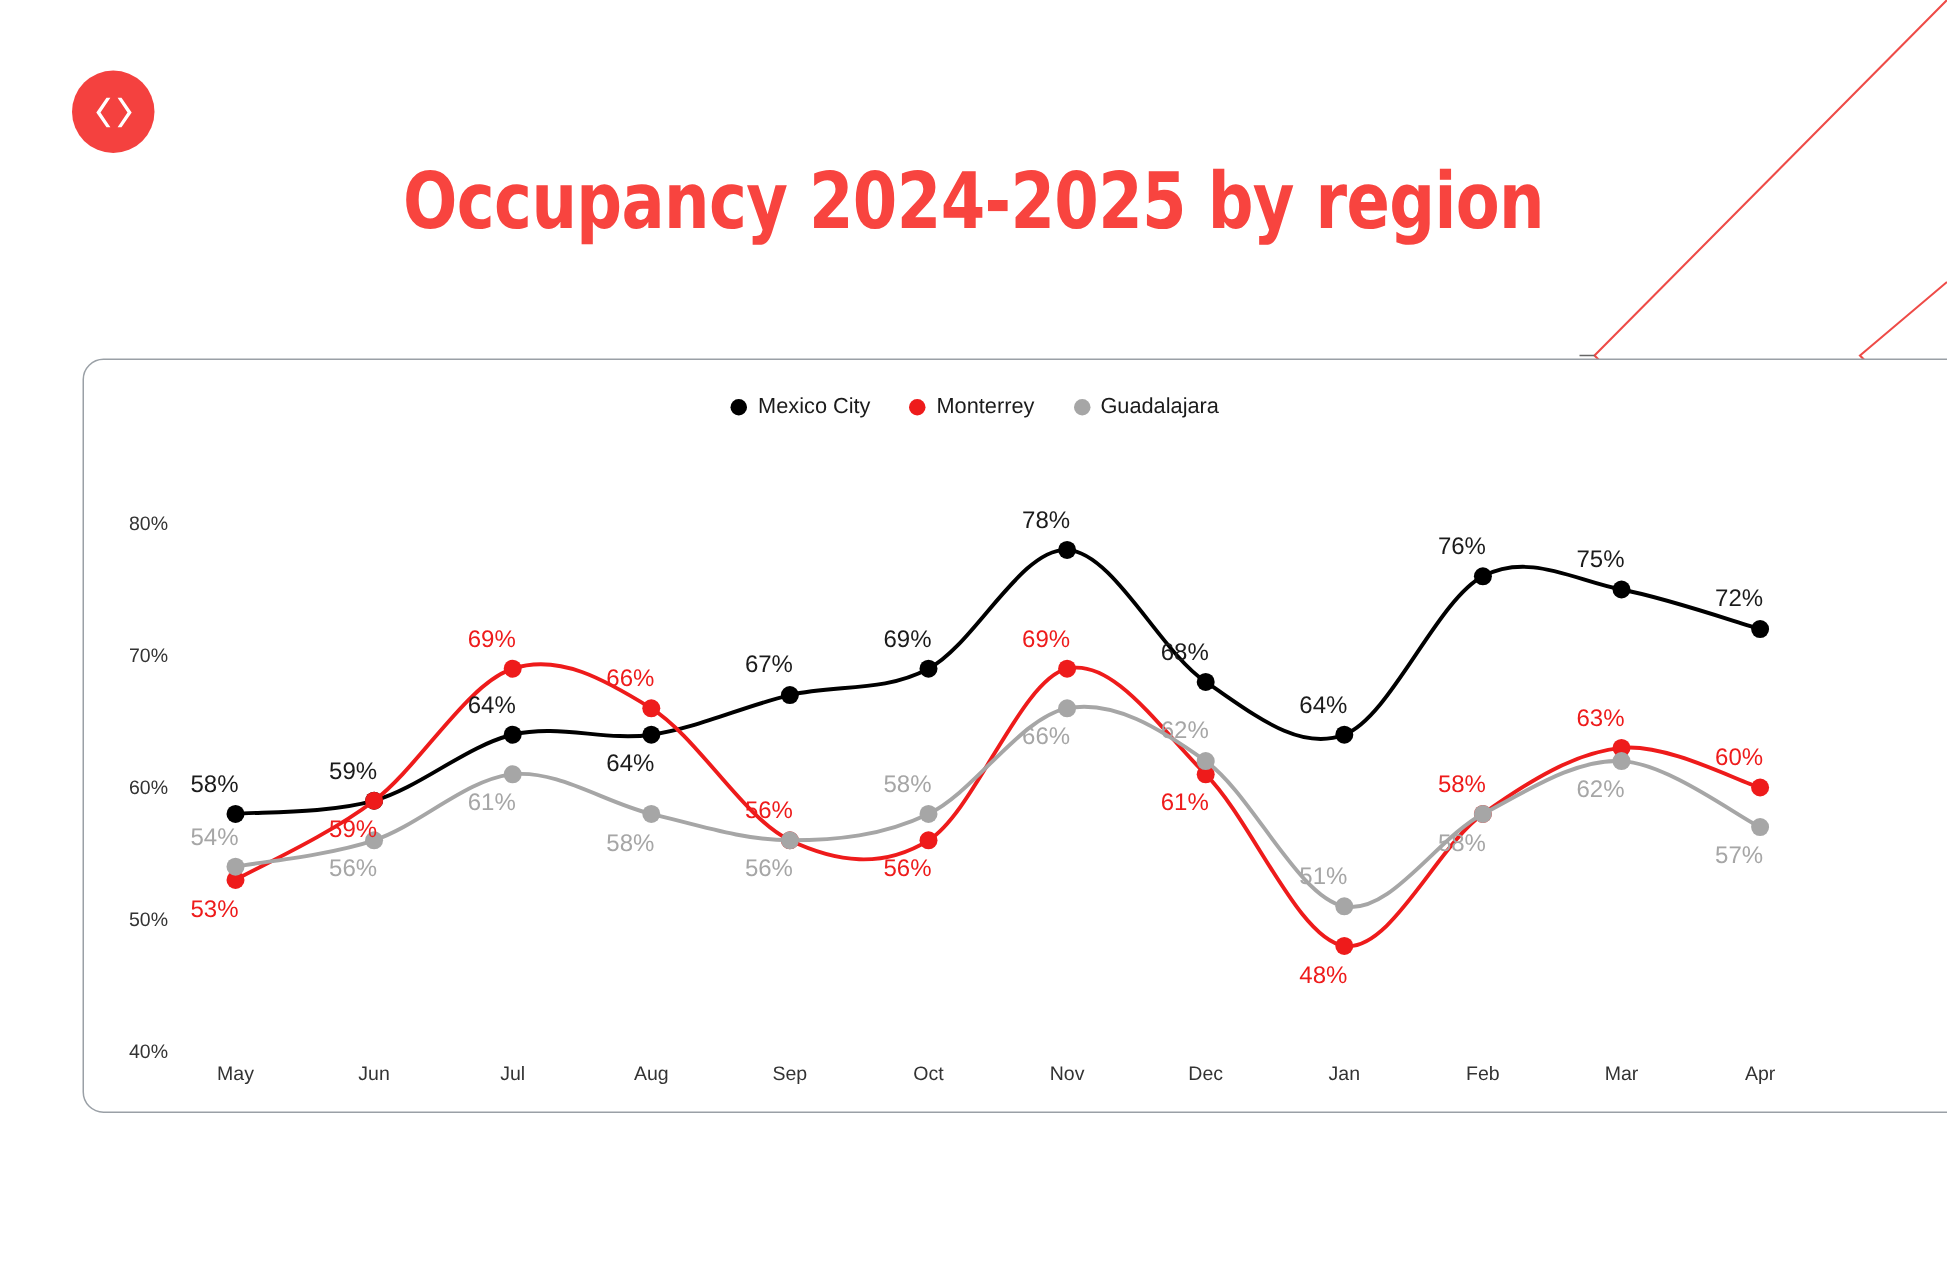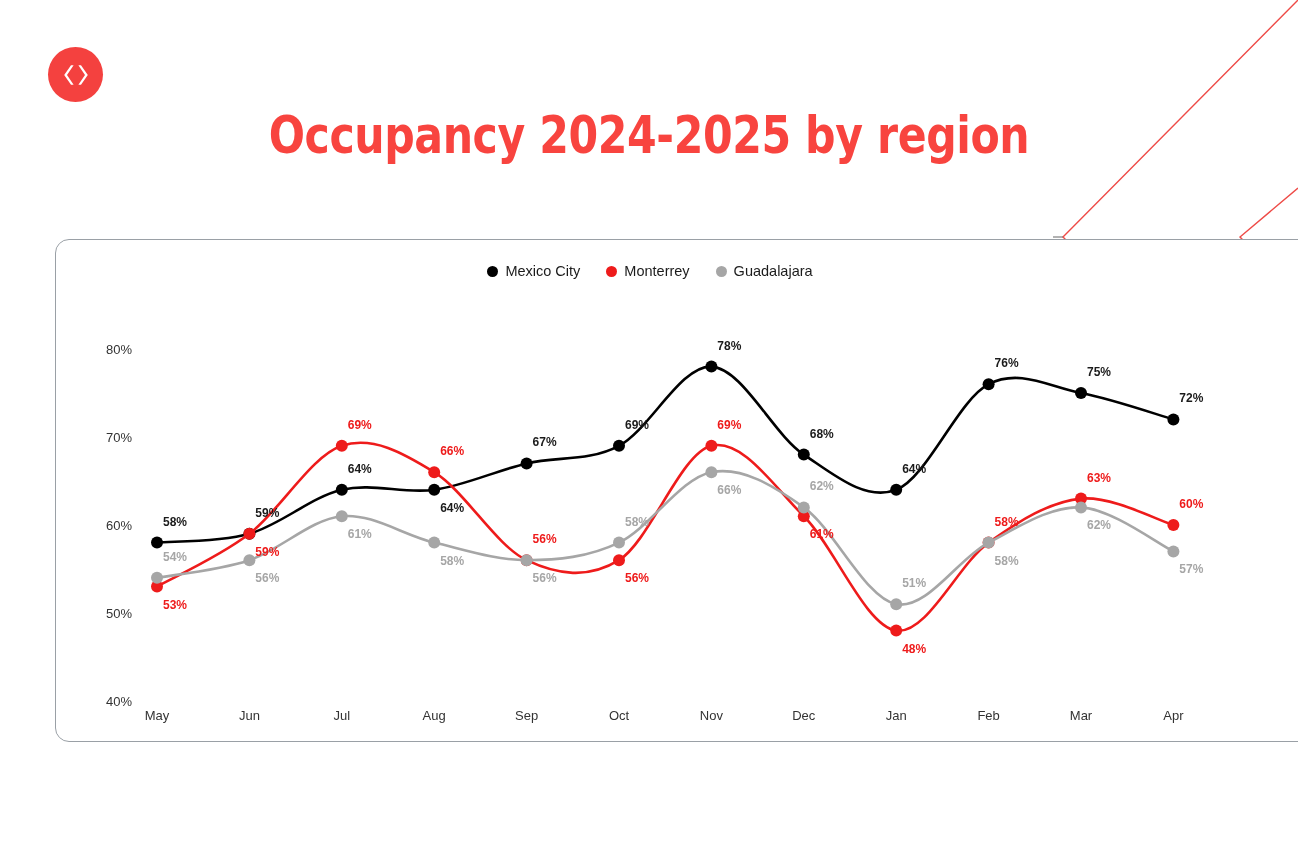--- a/index.html
+++ b/index.html
@@ -100,42 +100,41 @@
     position: absolute;
     left: 0;
     top: 0;
     width: 1188px;
     height: 503px;
   }
   .yt {
     position: absolute;
     font-size: 13px;
     color: #333333;
-    text-align: right;
+    text-align: left;
     width: 46px;
     transform: translateY(-50%);
     white-space: nowrap;
   }
   .xt {
     position: absolute;
     font-size: 13px;
     color: #333333;
     text-align: center;
     width: 60px;
     transform: translateX(-50%);
     white-space: nowrap;
   }
   .pt-label {
     position: absolute;
-    font-size: 12px;
-    text-align: right;
+    font-size: 16px;
+    text-align: left;
     width: 60px;
     transform: translateX(-50%);
     white-space: nowrap;
-    font-weight: bold;
   }
 </style>
 </head>
 <body>
 
 <svg id="deco" viewBox="0 0 1298 846">
   <g id="deco-group" fill="none" stroke-width="1.4">
       <path d="M1298 0 L1063 237 L1298 472" stroke="#EE4B47" fill="none" stroke-width="1.4"></path>
       <path d="M1298 188 L1240 237 L1298 296" stroke="#EE4B47" fill="none" stroke-width="1.4"></path>
       <path d="M1053 237 L1063 237" stroke="#666" stroke-width="1" fill="none"></path>

